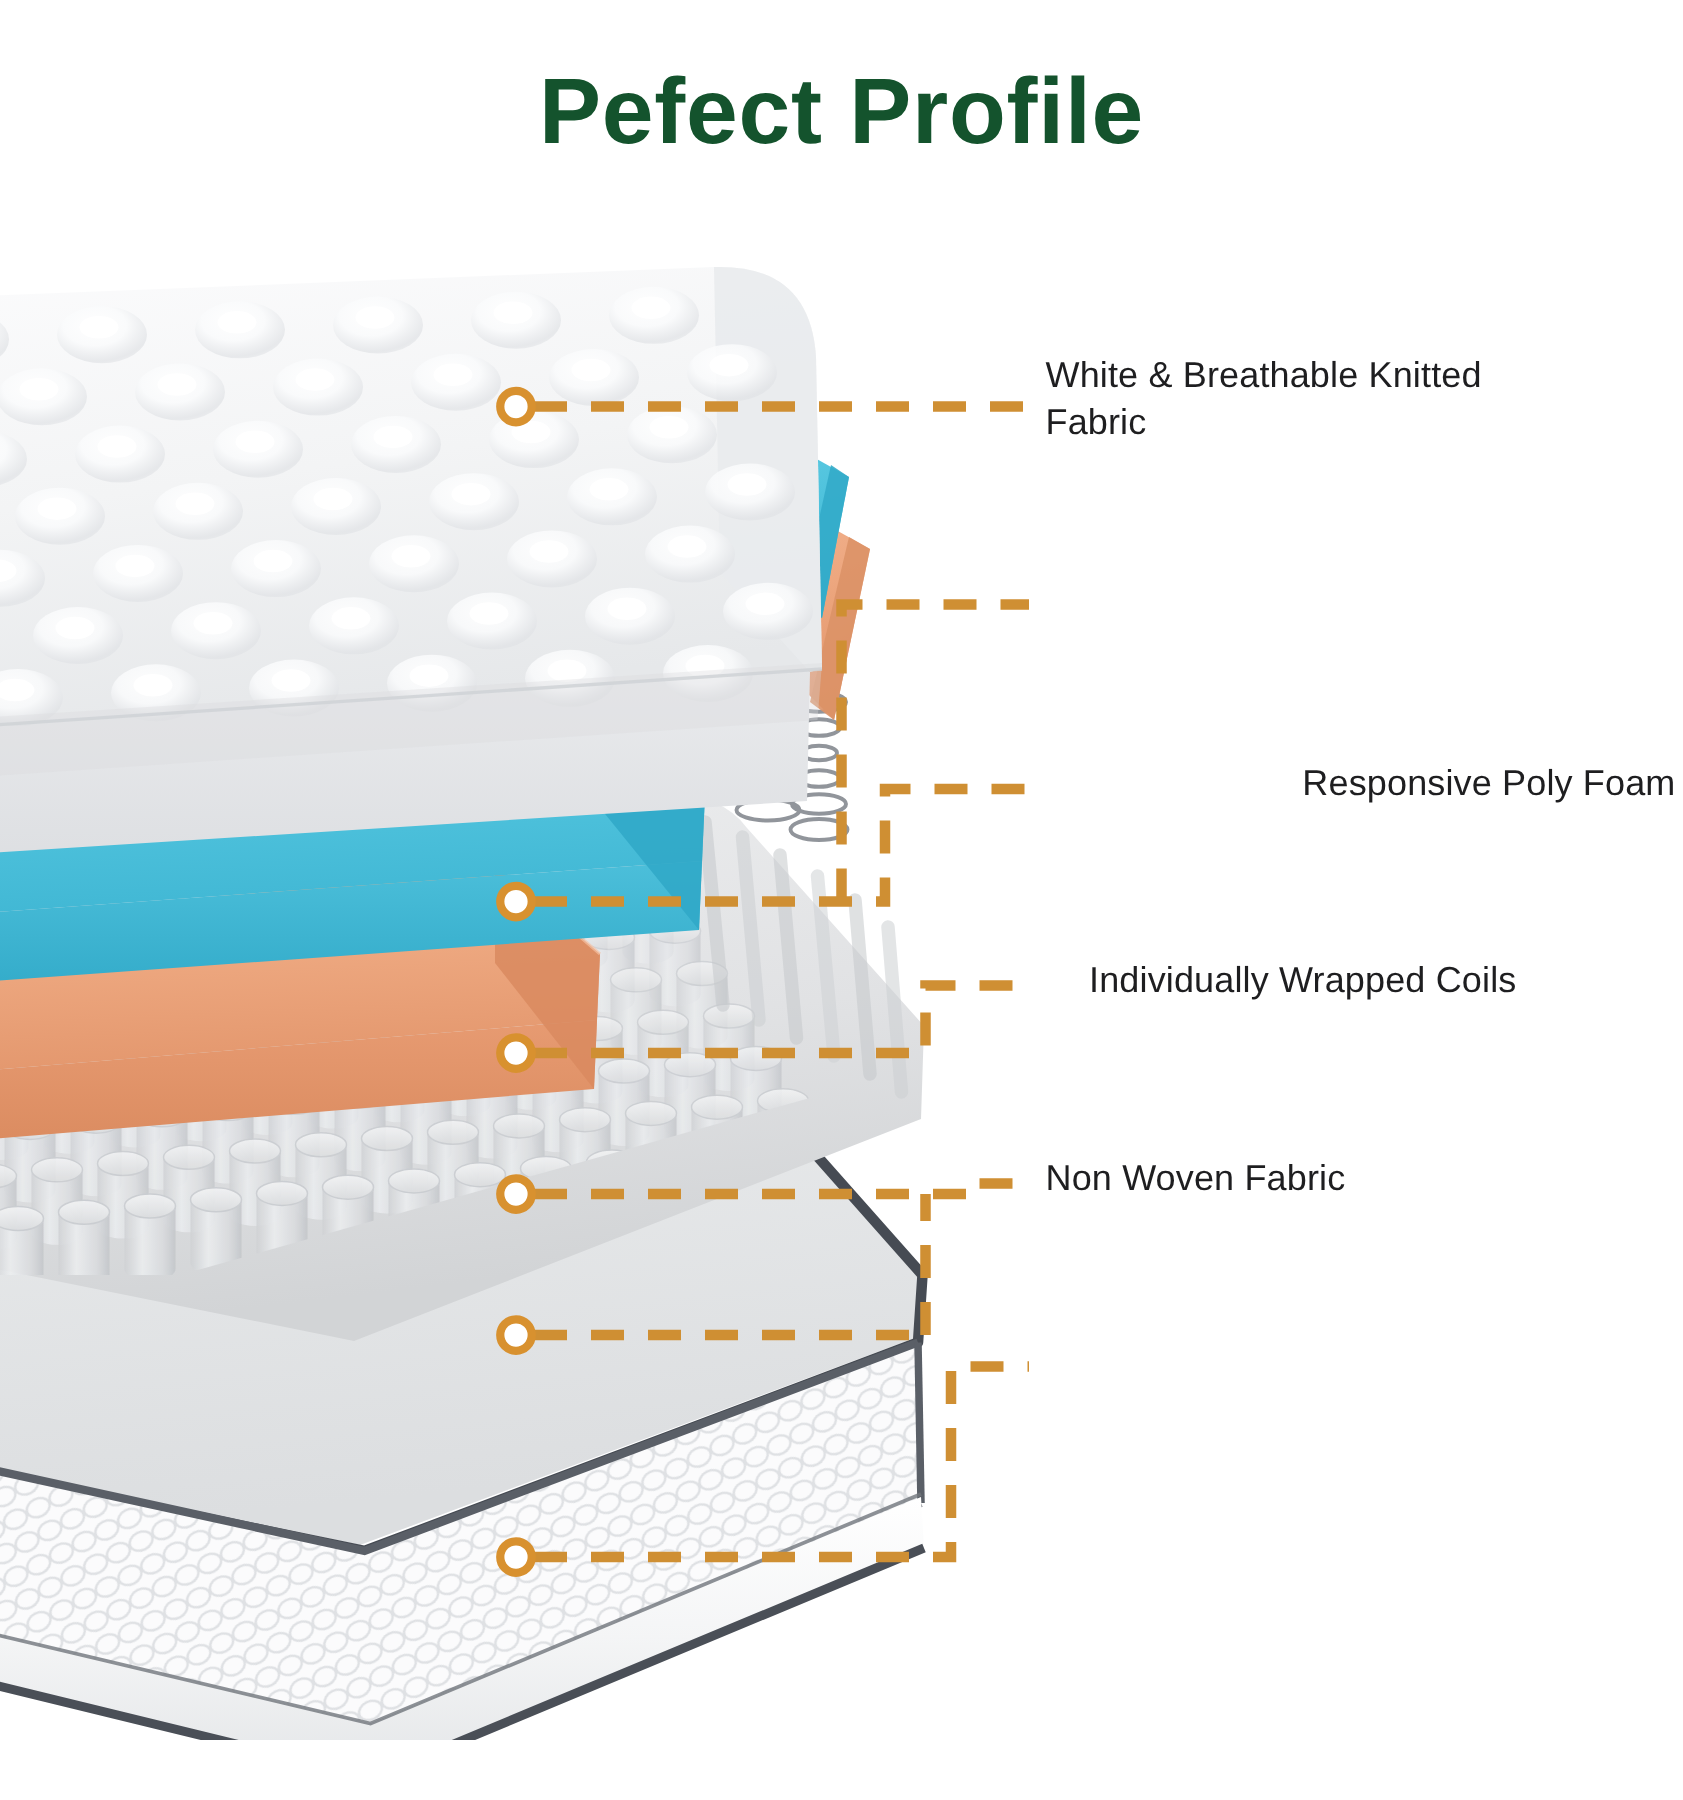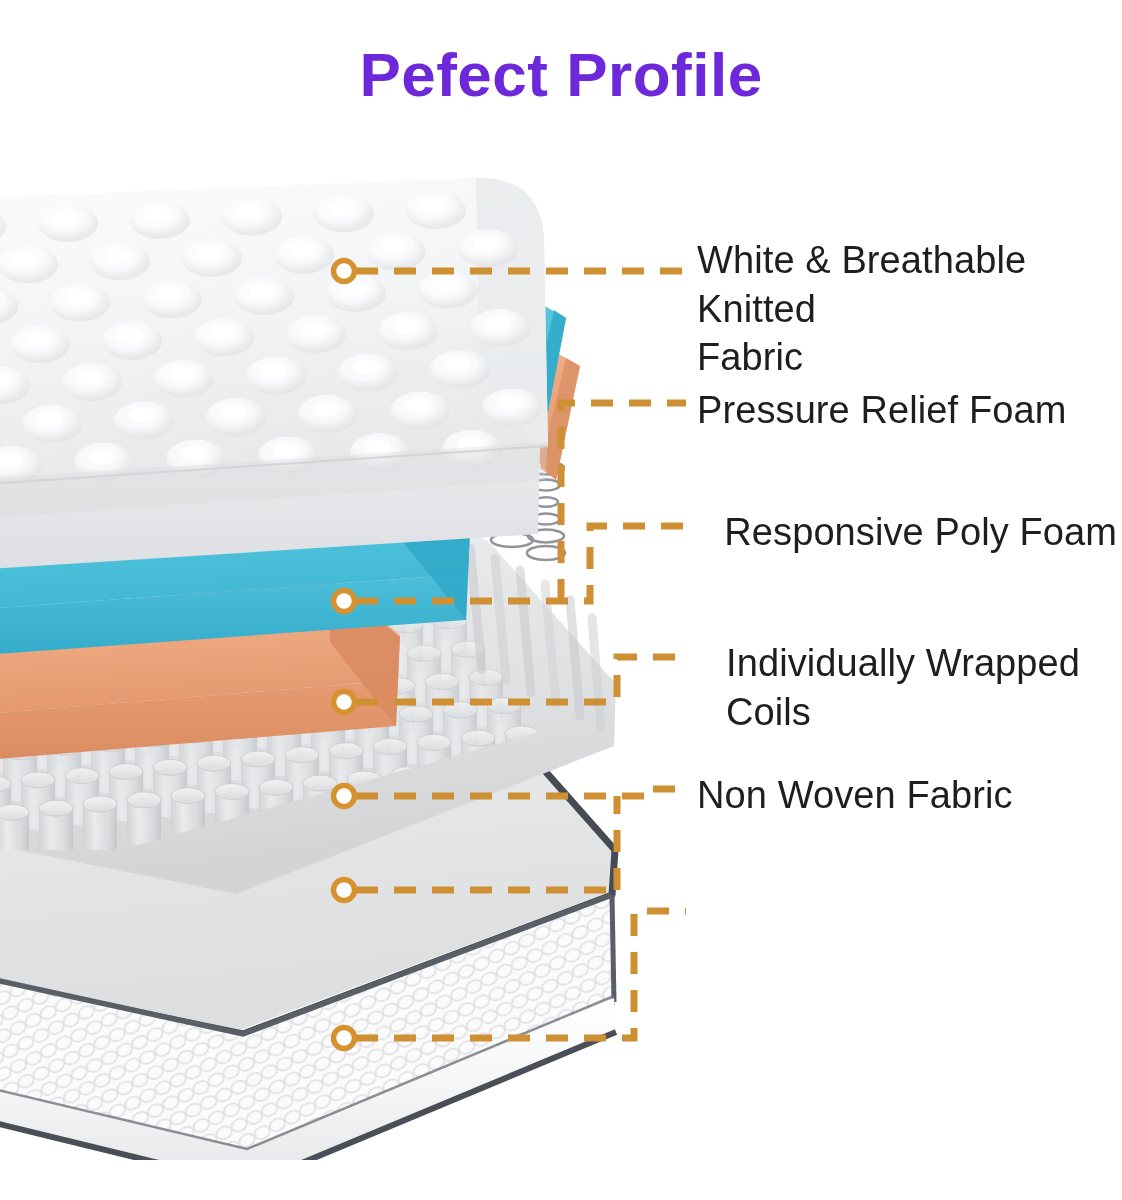--- a/index.html
+++ b/index.html
@@ -23,21 +23,21 @@
   
   #title {
     position: absolute;
     left: 0;
     top: 42px;
     width: 1122px;
     text-align: center;
     font-size: 62px;
     font-weight: bold;
     letter-spacing: 0.5px;
-    color: #6d28d9;
+    color: #14532d;
     line-height: 1.05;
     user-select: none;
   }
 
   
   #illustration {
     position: absolute;
     left: 0;
     top: 150px;
     width: 700px;
@@ -51,21 +51,21 @@
     left: 0; top: 0;
     width: 1122px;
     height: 1200px;
     pointer-events: none;
   }
   #callouts svg { display: block; pointer-events: none; }
 
   
   .label {
     position: absolute;
-    font-size: 38px;
+    font-size: 24px;
     color: #1e1e20;
     line-height: 1.28;
     white-space: pre-line;
     letter-spacing: 0.1px;
   }
 </style>
 </head>
 <body>
 
 <div id="stage">
@@ -1186,21 +1186,20 @@
         <circle cx="344" cy="796" r="10.5" fill="#ffffff" stroke="#d8912f" stroke-width="5.5"></circle>
         <circle cx="344" cy="890" r="10.5" fill="#ffffff" stroke="#d8912f" stroke-width="5.5"></circle>
         <circle cx="344" cy="1038" r="10.5" fill="#ffffff" stroke="#d8912f" stroke-width="5.5"></circle>
       </g>
     </svg>
   </div>
 
   <div class="label" style="left:697px; top:236px; width:420px;">White &amp; Breathable Knitted
 Fabric</div>
 
-  <div class="label" style="left:697px; top:386px; width:420px;">Pressure Relief Foam</div>
 
   <div class="label" style="left:697px; top:508px; width:420px;text-align:right;">Responsive Poly Foam</div>
 
   <div class="label" style="left:726px; top:639px; width:420px;">Individually Wrapped Coils</div>
 
   <div class="label" style="left:697px; top:771px; width:420px;">Non Woven Fabric</div>
 
 
 </div>
 

